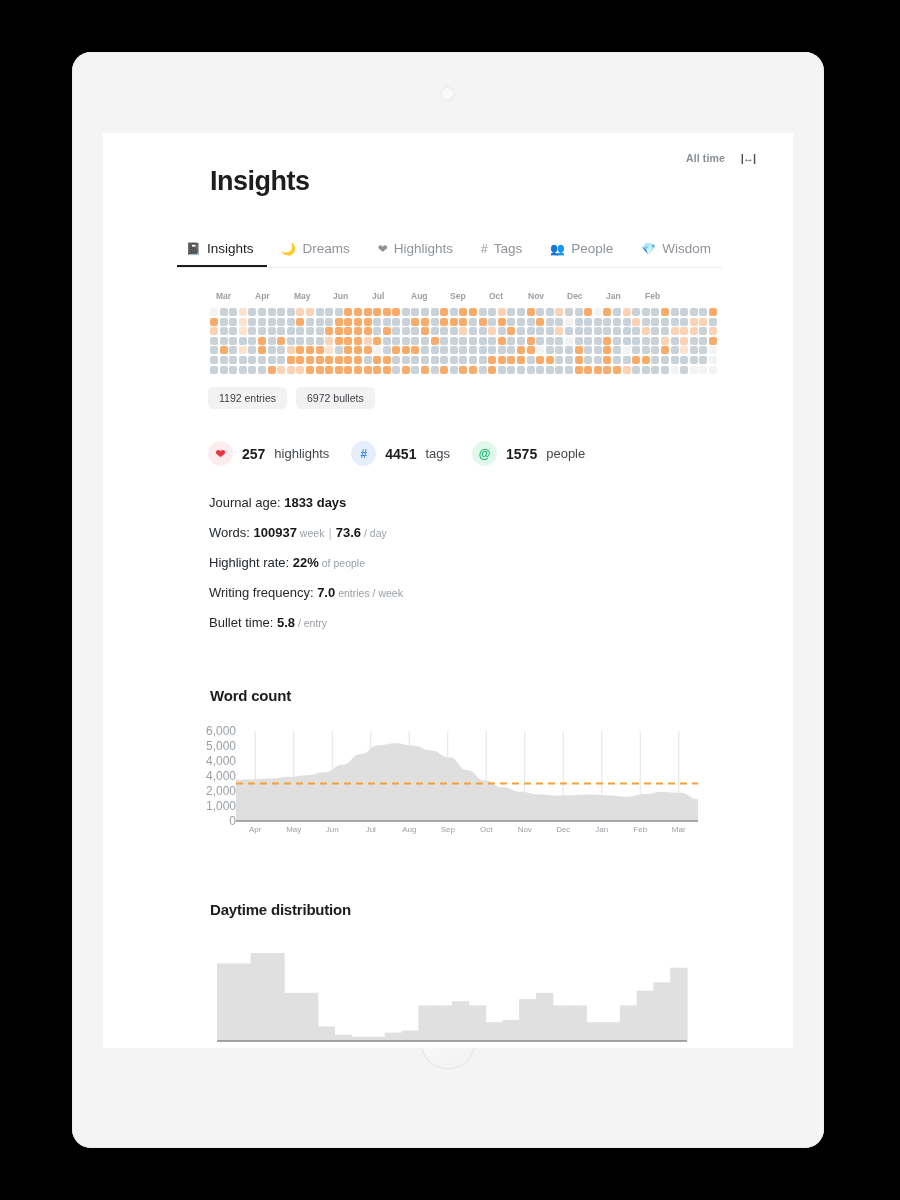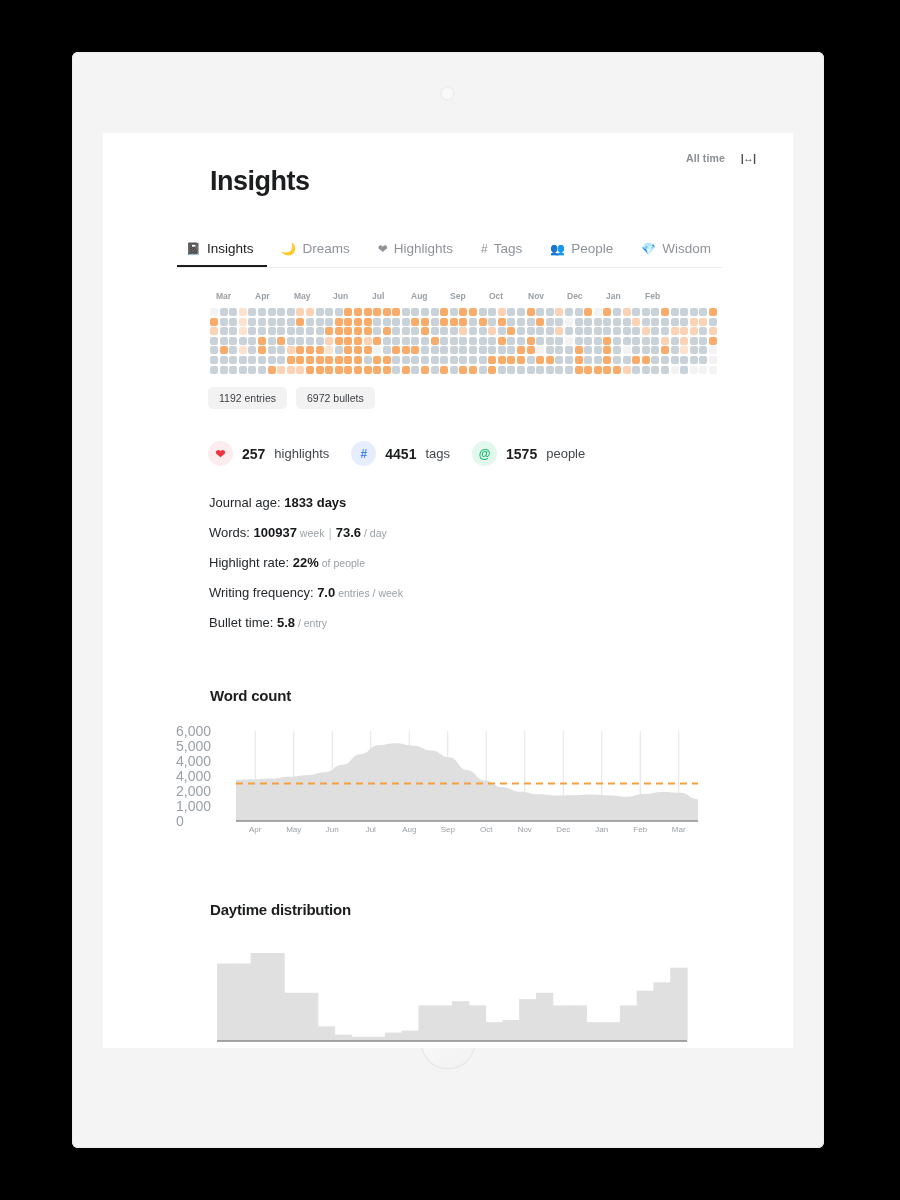--- a/index.html
+++ b/index.html
@@ -10,21 +10,21 @@
     font-family: "Liberation Sans", sans-serif;
     overflow: hidden;
   }
 
   
   #device {
     position: absolute;
     left: 72px; top: 52px;
     width: 752px; height: 1096px;
     background: #f4f4f4;
-    border-radius: 6px;
+    border-radius: 19px;
     box-shadow: 0 0 0 1px #ececec inset;
   }
   #camera {
     position: absolute; left: 370px; top: 36px;
     width: 11px; height: 11px; border-radius: 50%;
     background: #fafafa;
     box-shadow: 0 0 0 2px #efefef;
   }
   #home-button {
     position: absolute; left: 350px; top: 964px;
@@ -148,21 +148,21 @@
     font-size: 15px; font-weight: bold; color: #1b1d1f;
     letter-spacing: -.2px;
   }
   #wc-title { top: 554px; }
   #dd-title { top: 768px; }
 
   
   #wc-chart { position: absolute; left: 107px; top: 594px; width: 490px; height: 110px; }
   .wc-ylab {
     position: absolute; right: 464px; width: 60px;
-    text-align: left; font-size: 14px; color: #9aa0a6;
+    text-align: right; font-size: 12px; color: #9aa0a6;
     transform: translateY(-50%);
   }
   #wc-xaxis {
     position: absolute; left: 26px; top: 94px; width: 462px; height: 16px;
   }
   #wc-xaxis span {
     position: absolute; top: 4px; font-size: 8px; color: #9aa0a6;
     transform: translateX(-50%);
   }
 

